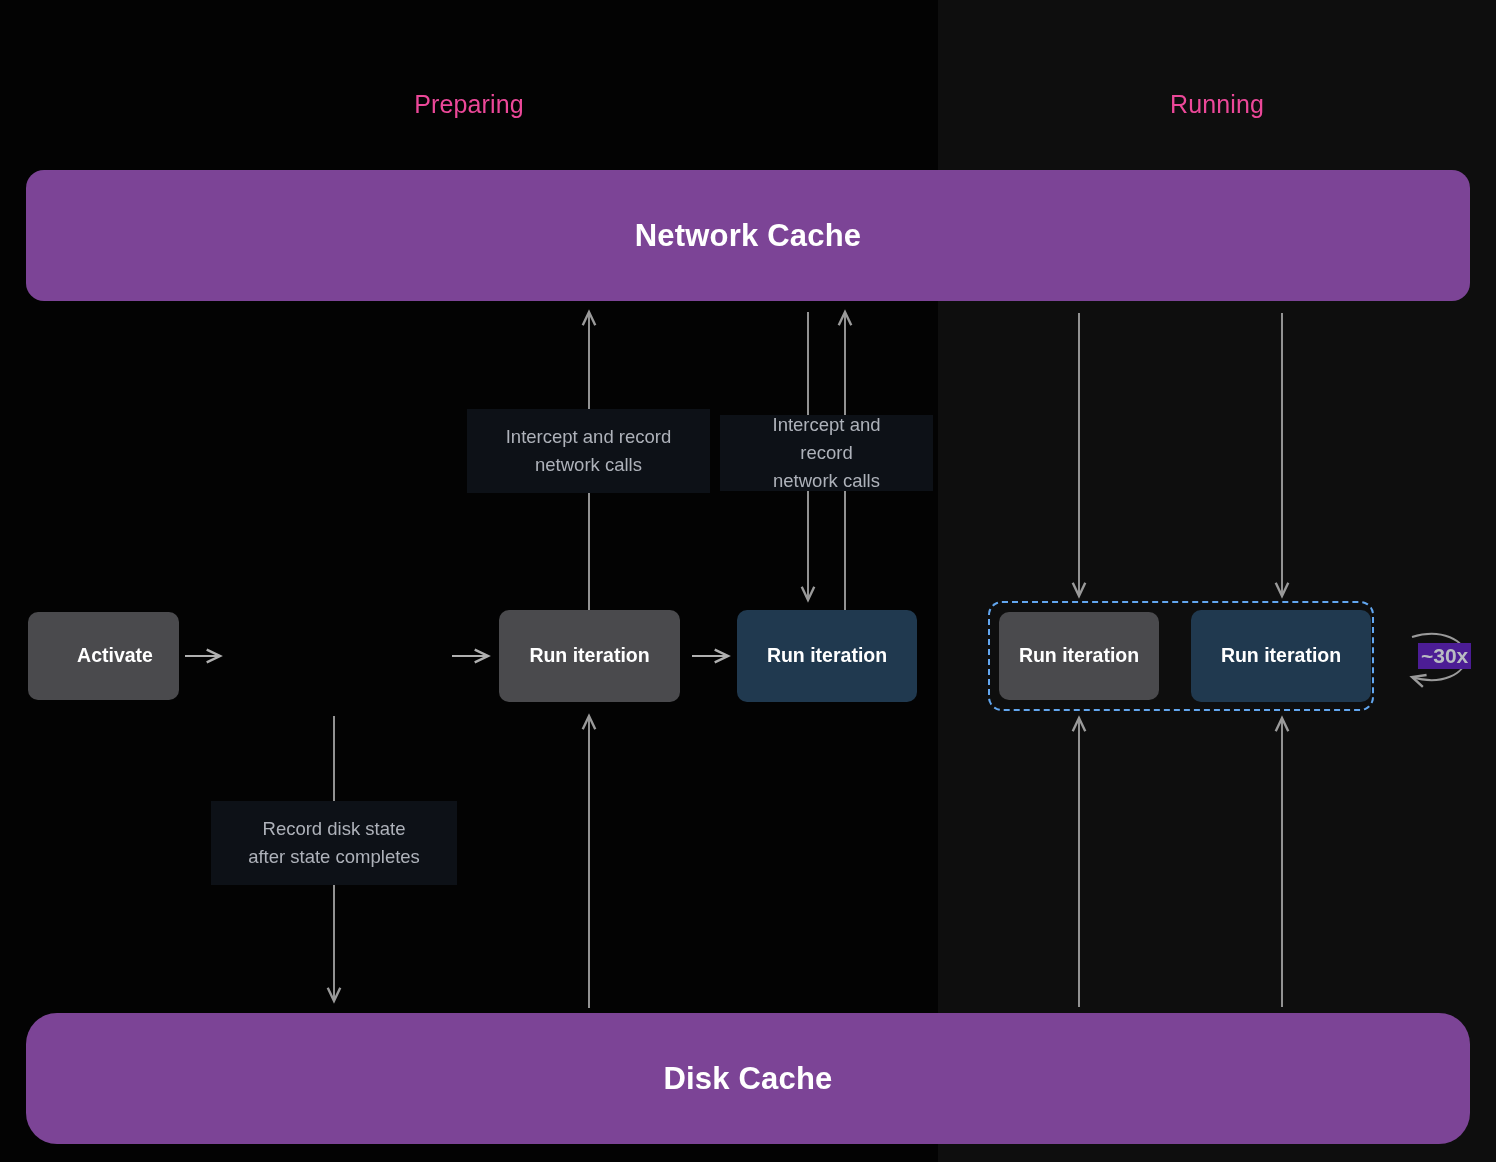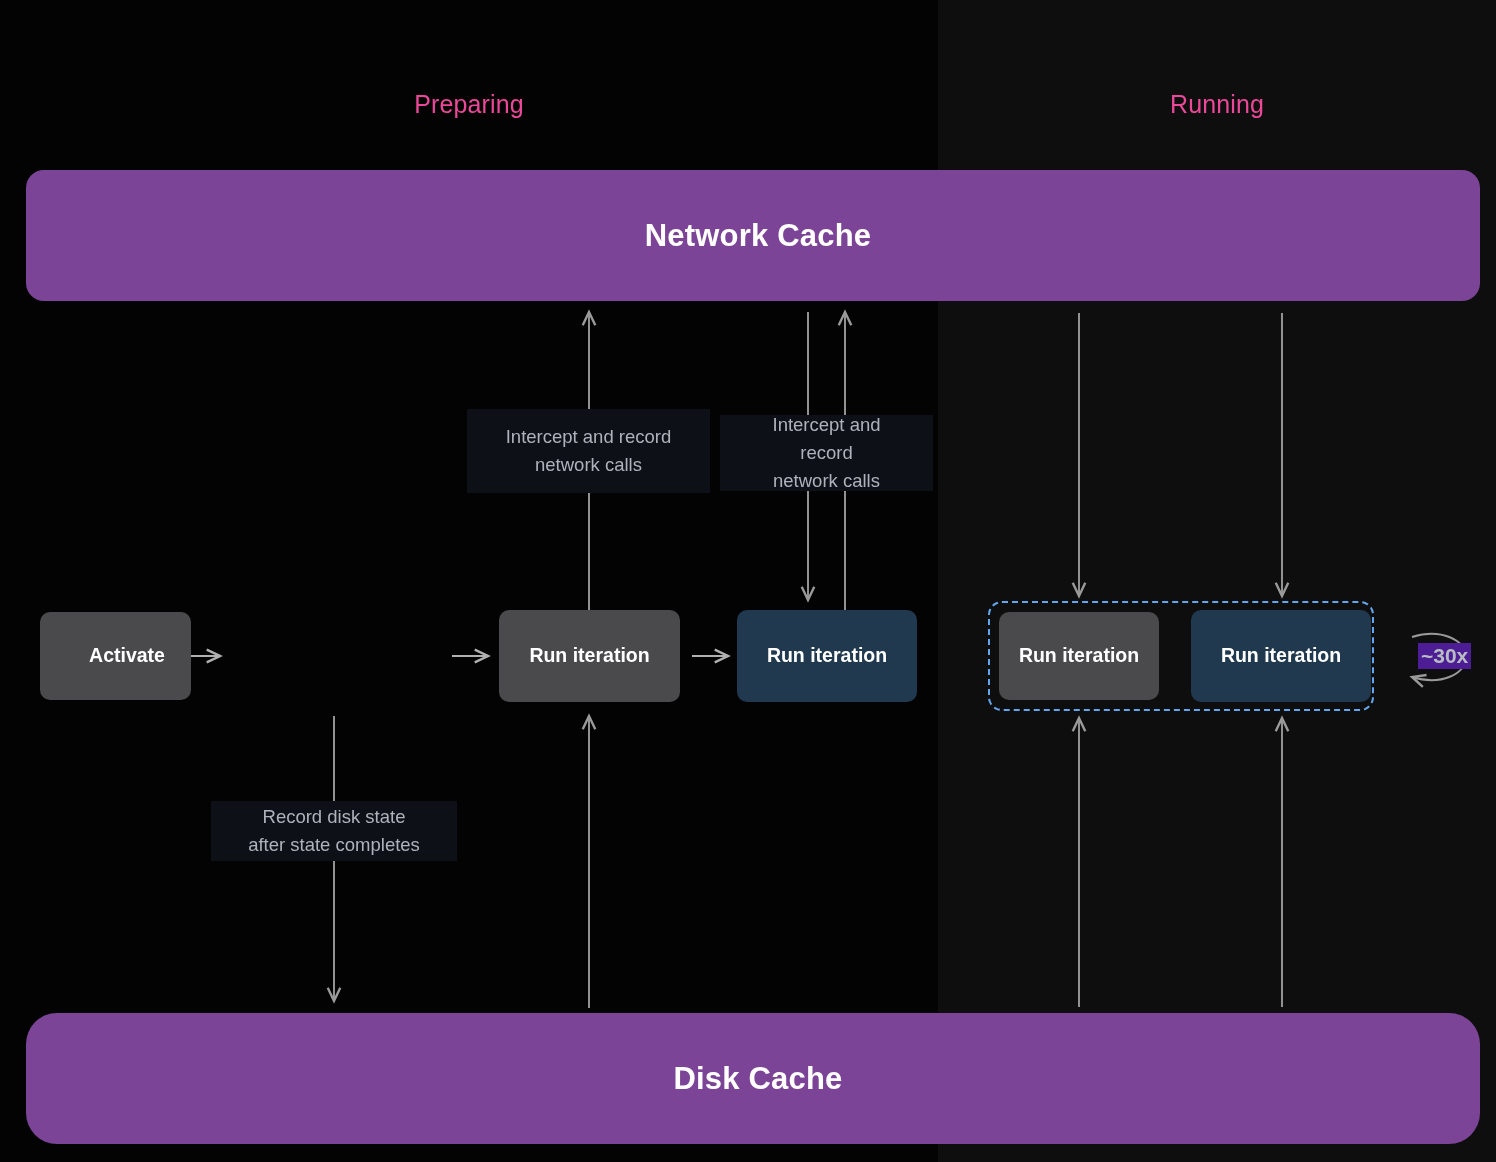--- a/index.html
+++ b/index.html
@@ -60,21 +60,20 @@
     width: 1444px;
     border-radius: 18px;
     background: #7c4496;
     display: flex;
     align-items: center;
     justify-content: center;
     color: #ffffff;
     font-size: 31px;
     font-weight: 700;
     letter-spacing: 0.2px;
-    padding-left: 10px;
   }
   .cache-bar.network { top: 170px; height: 131px; }
   .cache-bar.disk    { top: 1013px; height: 131px; border-radius: 31px; }
 
   
   .node {
     position: absolute;
     border-radius: 10px;
     display: flex;
     align-items: center;
@@ -202,21 +201,21 @@
     </g>
     <g>
       <line class="conn" x1="1282" y1="1007" x2="1282" y2="718" marker-end="url(#ah)"></line>
     </g>
 
     <g>
       <path class="conn" d="M1412,637 C1441,628 1466,640 1466,657 C1466,674 1441,686 1412,677" marker-end="url(#ah)"></path>
     </g>
   </svg>
 
-  <div class="node gray" style="left:40px; top:612px; width:151px; height:88px;padding-left:37px;">
+  <div class="node gray" style="left:28px; top:612px; width:151px; height:88px;padding-left:37px;">
     <span>Activate</span>
   </div>
 
 
   <div class="node gray" style="left:499px; top:610px; width:181px; height:92px;">
     <span>Run iteration</span>
   </div>
 
   <div class="node blue" style="left:737px; top:610px; width:180px; height:92px;">
     <span>Run iteration</span>
@@ -243,20 +242,20 @@
     </div>
   </div>
 
   <div class="annot" style="left:720px; top:415px; width:213px; height:76px;">
     <div>
       <div>Intercept and record</div>
       <div>network calls</div>
     </div>
   </div>
 
-  <div class="annot" style="left:211px; top:801px; width:246px; height:60px;">
+  <div class="annot" style="left:211px; top:801px; width:246px; height:84px;">
     <div>
       <div>Record disk state</div>
       <div>after state completes</div>
     </div>
   </div>
 
 </div>
 
 </body></html>

